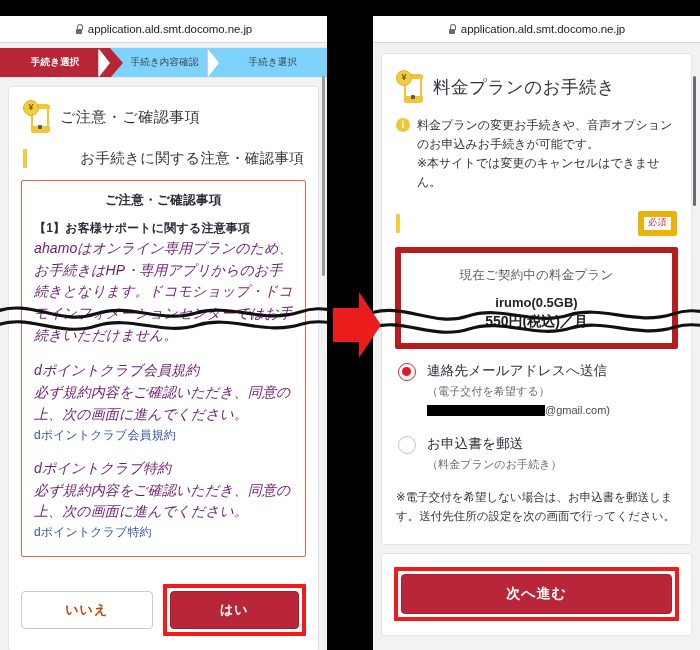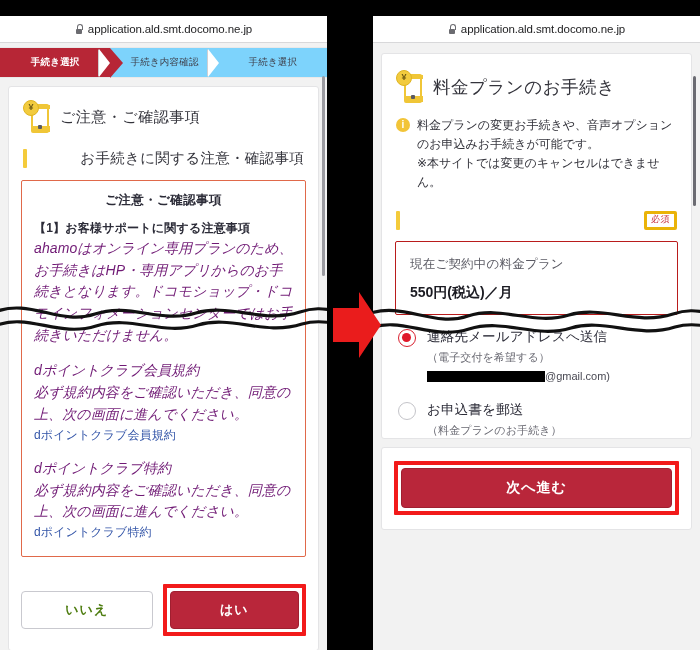--- a/index.html
+++ b/index.html
@@ -218,21 +218,21 @@
     background: #f4cb3b;
     flex: 0 0 auto;
     border-radius: 1px;
   }
   .sechead .txt {
     font-size: 14.5px;
     color: #33333b;
     letter-spacing: .3px;
   }
   .badge-req {
-    border: 3px solid #eab308;
+    border: 6px solid #eab308;
     color: #c8313f;
     font-size: 9px;
     padding: 1.5px 4px 1.5px 4px;
     border-radius: 2px;
     letter-spacing: .5px;
     line-height: 1.1;
   }
 
   
   .noticebox {
@@ -293,24 +293,25 @@
   }
   .infoline .tx {
     font-size: 12px;
     color: #33333b;
     line-height: 1.58;
     letter-spacing: 0px;
   }
 
   
   .planbox {
-    border: 1px solid #b91c1c;
+    border: 6px solid #b91c1c;
     border-radius: 2px;
     margin: 2px 13px 0 13px;
     padding: 14px 14px 12px 14px;
+    text-align: center;
   }
   .planbox .lbl {
     font-size: 12.5px;
     color: #5b5b64;
     letter-spacing: .2px;
     margin-bottom: 11px;
   }
   .planbox .pname {
     font-size: 13px;
     color: #23232b;
@@ -380,21 +381,21 @@
     display: flex;
     align-items: center;
     justify-content: center;
     font-size: 13px;
     font-weight: bold;
     letter-spacing: 1px;
   }
   .btn.ghost {
     background: #ffffff;
     border: 1px solid #c9c9cf;
-    color: #4d7c0f;
+    color: #c2410c;
   }
   .btn.primary {
     background: #b9263a;
     border: 1px solid #a01f30;
     color: #ffffff;
   }
   .btn.wide { width: 100%; flex: 1 1 100%; height: 40px; font-size: 14px; }
 
   
   .hl {
@@ -523,20 +524,21 @@
           </span>
         </div>
 
         <div class="sechead">
           <span class="bar"></span>
           <span class="badge-req">必須</span>
         </div>
 
         <div class="planbox">
           <div class="lbl">現在ご契約中の料金プラン</div>
+          <div class="pname">irumo(0.5GB)</div>
           <div class="pprice">550円(税込)／月</div>
         </div>
 
         <div class="radios">
           <div class="radiorow">
             <span class="rdot on"></span>
             <span>
               <span class="rlabel">連絡先メールアドレスへ送信</span>
               <div class="rsub">（電子交付を希望する）</div>
               <div class="remail"><span class="redact" style="width:118px;"></span><span>@gmail.com)</span></div>
@@ -544,20 +546,21 @@
           </div>
           <div class="radiorow" style="padding-top:18px;">
             <span class="rdot"></span>
             <span>
               <span class="rlabel">お申込書を郵送</span>
               <div class="rsub">（料金プランのお手続き）</div>
             </span>
           </div>
         </div>
 
+        <div class="footnote">※電子交付を希望しない場合は、お申込書を郵送します。送付先住所の設定を次の画面で行ってください。</div>
       </div>
 
       <div class="card r" style="margin-top:8px;">
         <div class="btnrow">
           <div class="hl full">
             <div class="btn primary wide">次へ進む</div>
           </div>
         </div>
       </div>
     </div>

